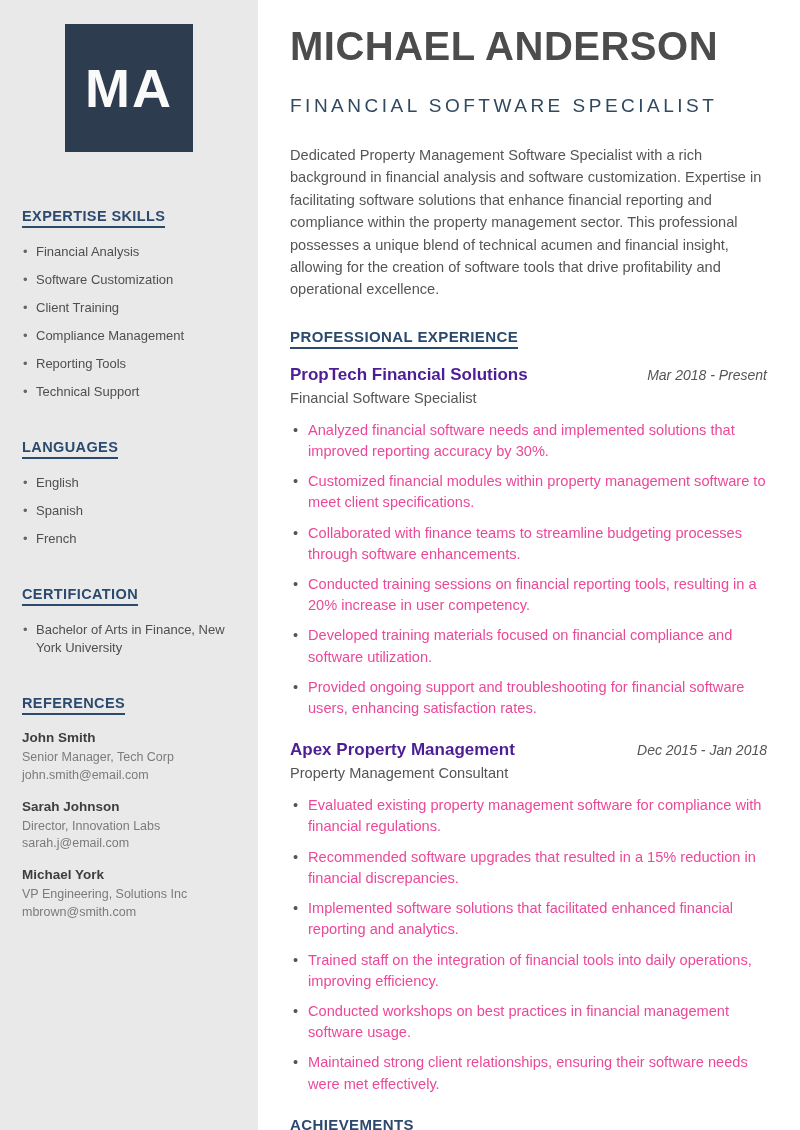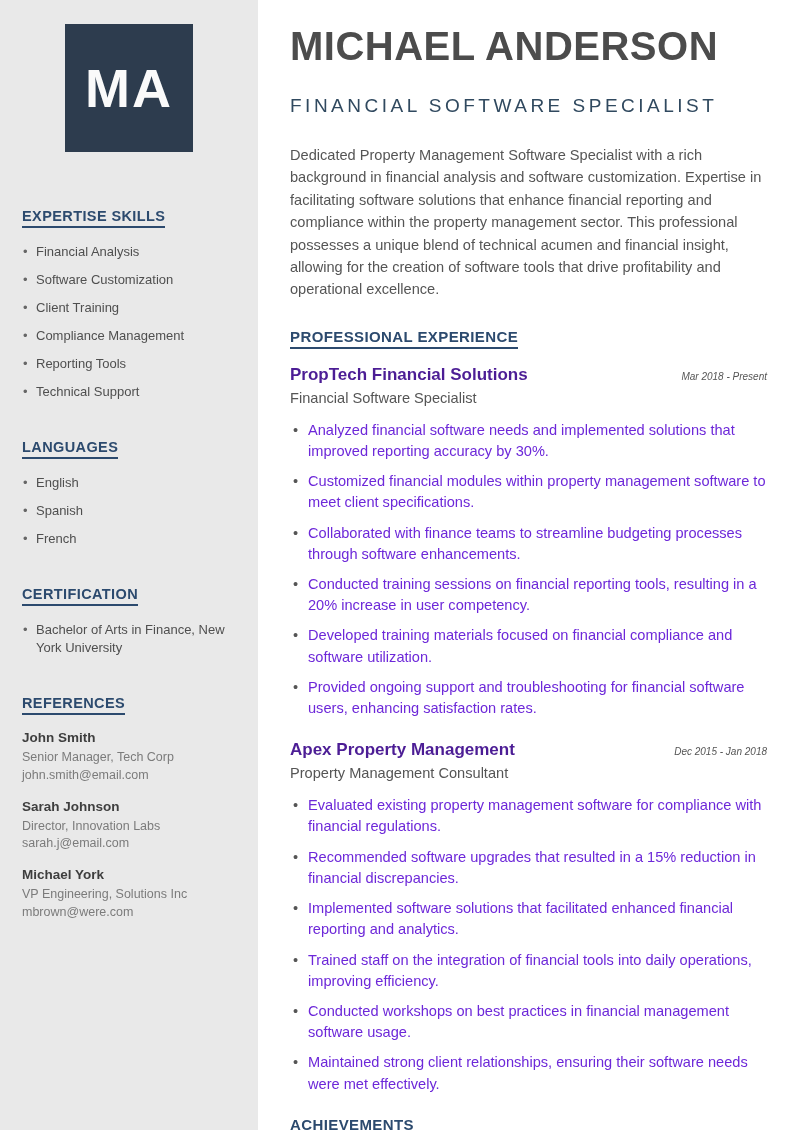--- a/index.html
+++ b/index.html
@@ -126,35 +126,35 @@
     display: flex;
     justify-content: space-between;
     align-items: baseline;
   }
   .company {
     font-size: 17px;
     font-weight: 700;
     color: #4c1d95;
   }
   .dates {
-    font-size: 10px;
+    font-size: 14px;
     font-style: italic;
     color: #555555;
   }
   .role {
     font-size: 14.6px;
     color: #555555;
     margin: 5px 0 14px 0;
   }
   .blist { list-style: none; }
   .blist li {
     position: relative;
     font-size: 14.6px;
     line-height: 21.2px;
-    color: #6d28d9;
+    color: #ec4899;
     padding-left: 18px;
     margin-bottom: 9px;
   }
   .blist li::before {
     content: "\2022";
     position: absolute;
     left: 3px;
     color: #555555;
   }
   .ach-section { margin-top: 6px; }
@@ -200,21 +200,21 @@
         <div class="ref-email">john.smith@email.com</div>
       </div>
       <div class="ref-entry">
         <div class="ref-name">Sarah Johnson</div>
         <div class="ref-role">Director, Innovation Labs</div>
         <div class="ref-email">sarah.j@email.com</div>
       </div>
       <div class="ref-entry">
         <div class="ref-name">Michael York</div>
         <div class="ref-role">VP Engineering, Solutions Inc</div>
-        <div class="ref-email">mbrown@were.com</div>
+        <div class="ref-email">mbrown@smith.com</div>
       </div>
     </div>
   </aside>
 
   <main class="main">
     <h1 class="name">MICHAEL ANDERSON</h1>
     <div class="subtitle">FINANCIAL SOFTWARE SPECIALIST</div>
     <p class="summary">Dedicated Property Management Software Specialist with a rich background in financial analysis and software customization. Expertise in facilitating software solutions that enhance financial reporting and compliance within the property management sector. This professional possesses a unique blend of technical acumen and financial insight, allowing for the creation of software tools that drive profitability and operational excellence.</p>
 
     <h2 class="mhead">PROFESSIONAL EXPERIENCE</h2>

